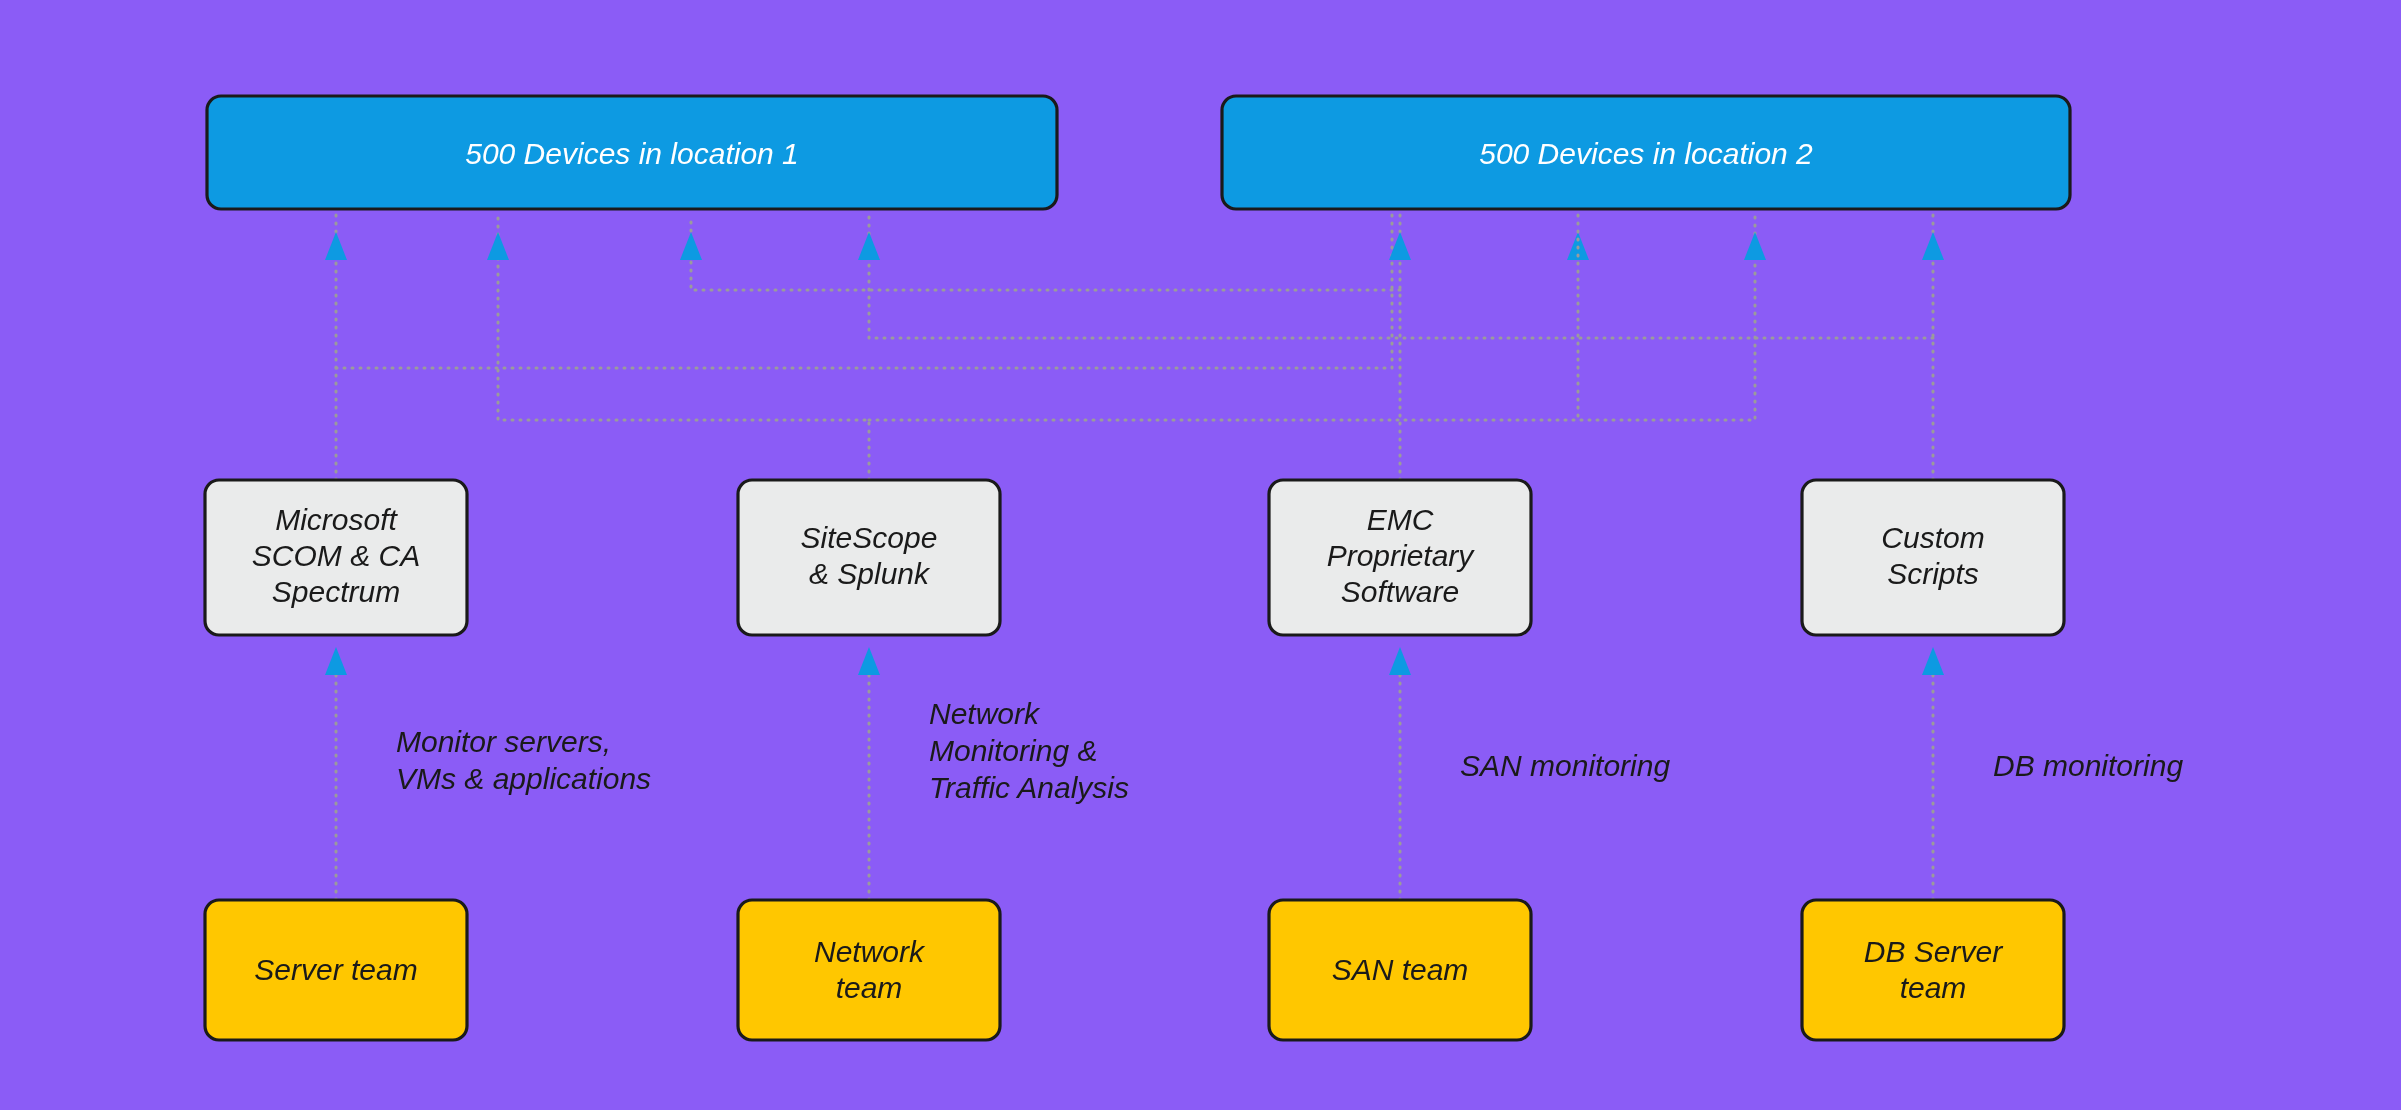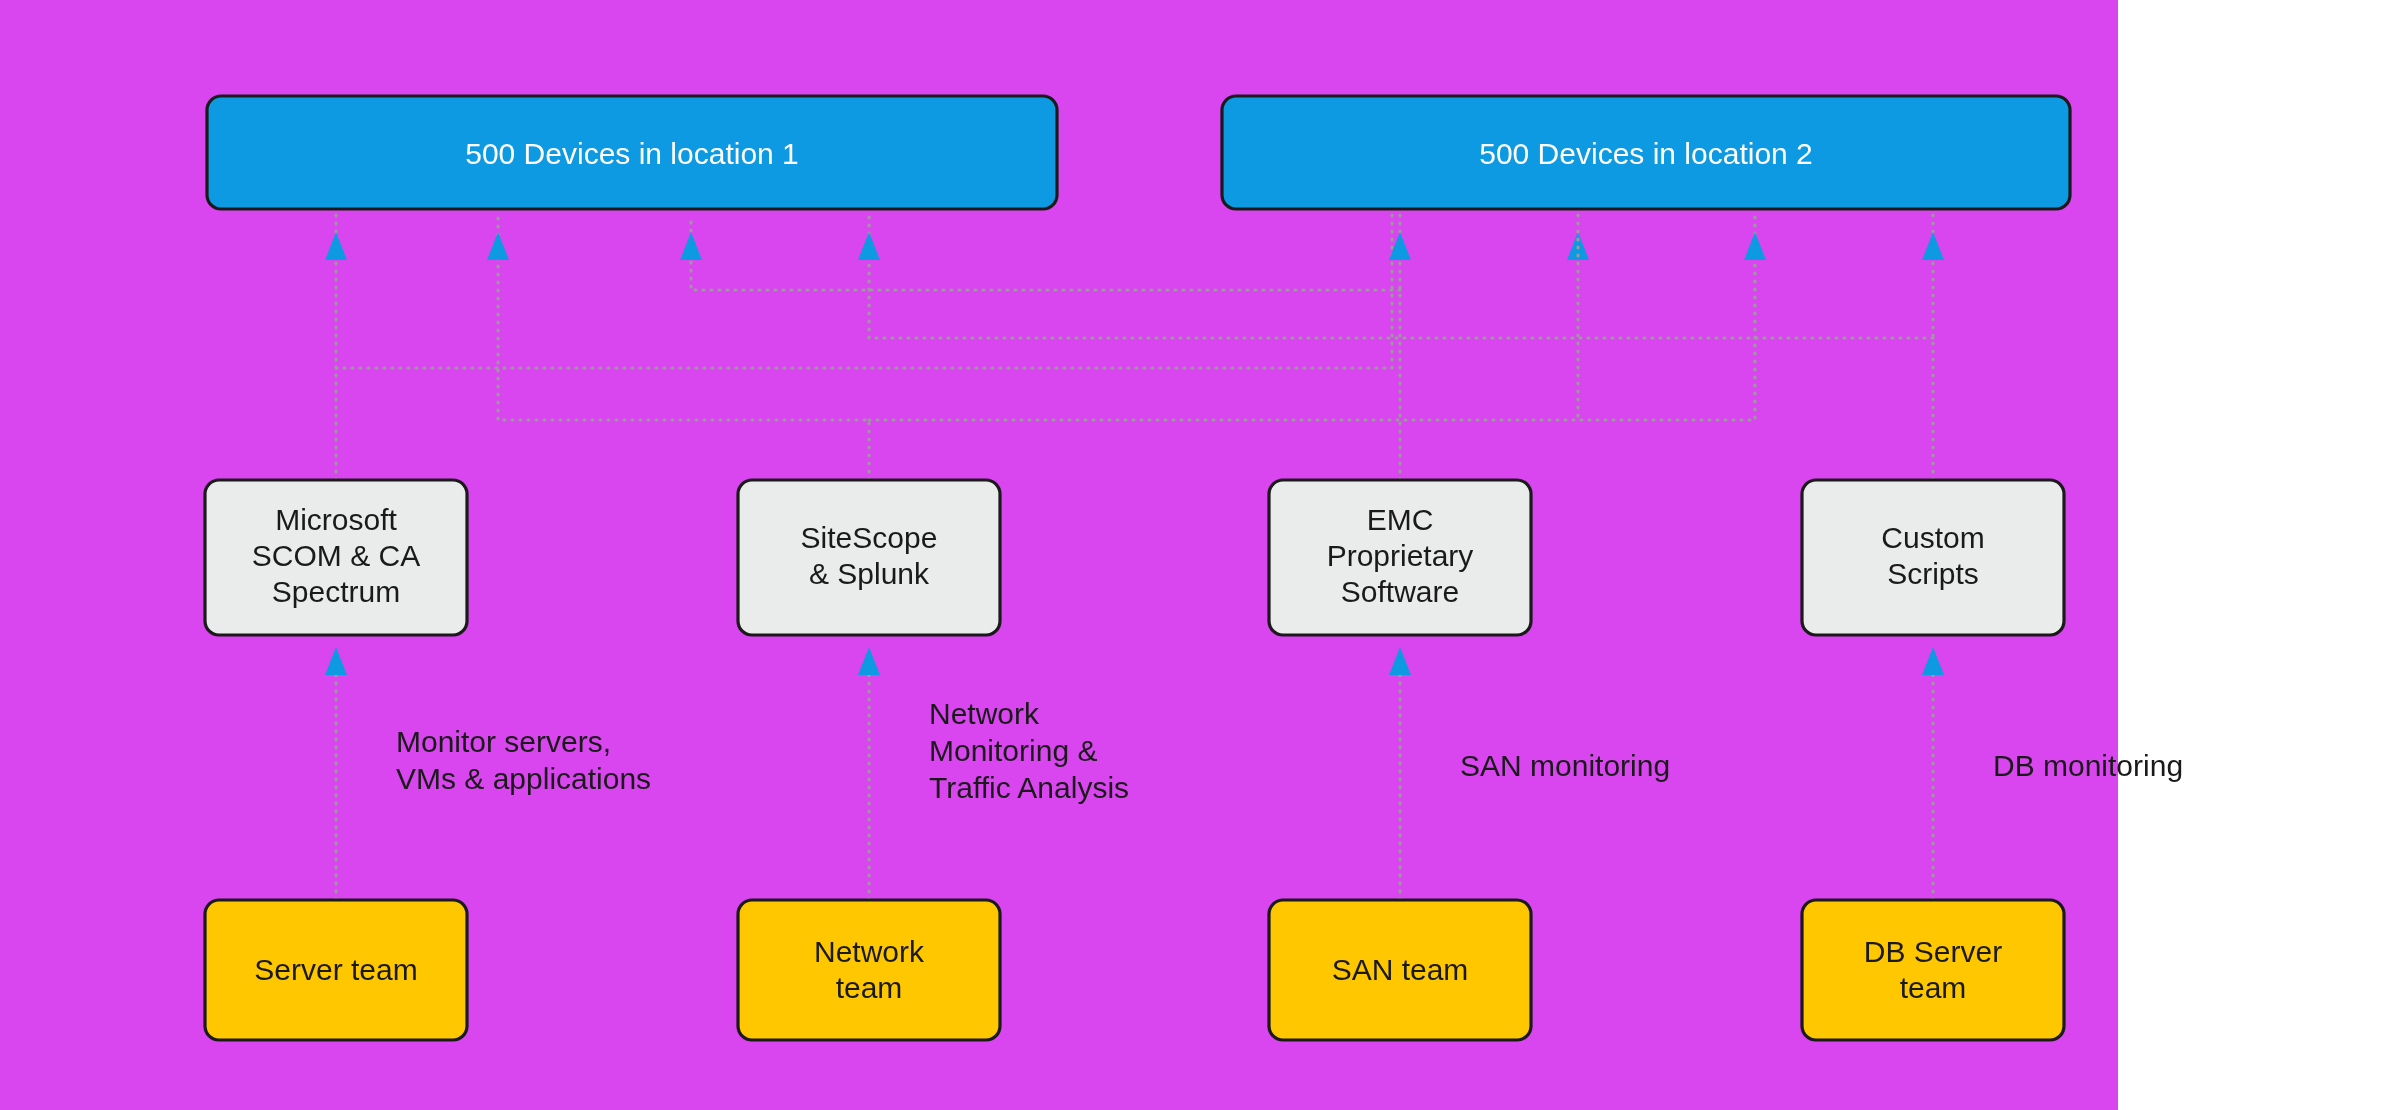--- a/index.html
+++ b/index.html
@@ -8,23 +8,24 @@
     background: #ffffff;
   }
   body {
     width: 2401px;
     height: 1110px;
     overflow: hidden;
     font-family: "Liberation Sans", sans-serif;
   }
   #diagram-root {
     position: relative;
-    width: 2118px;
+    width: 2401px;
     height: 1110px;
-    background: #d946ef;
+    background: #8b5cf6;
+    font-style: italic;
   }
   svg.canvas {
     position: absolute;
     top: 0; left: 0;
     width: 2401px;
     height: 1110px;
   }
   .box-rect {
     stroke: #1a1a1a;
     stroke-width: 3.2;

